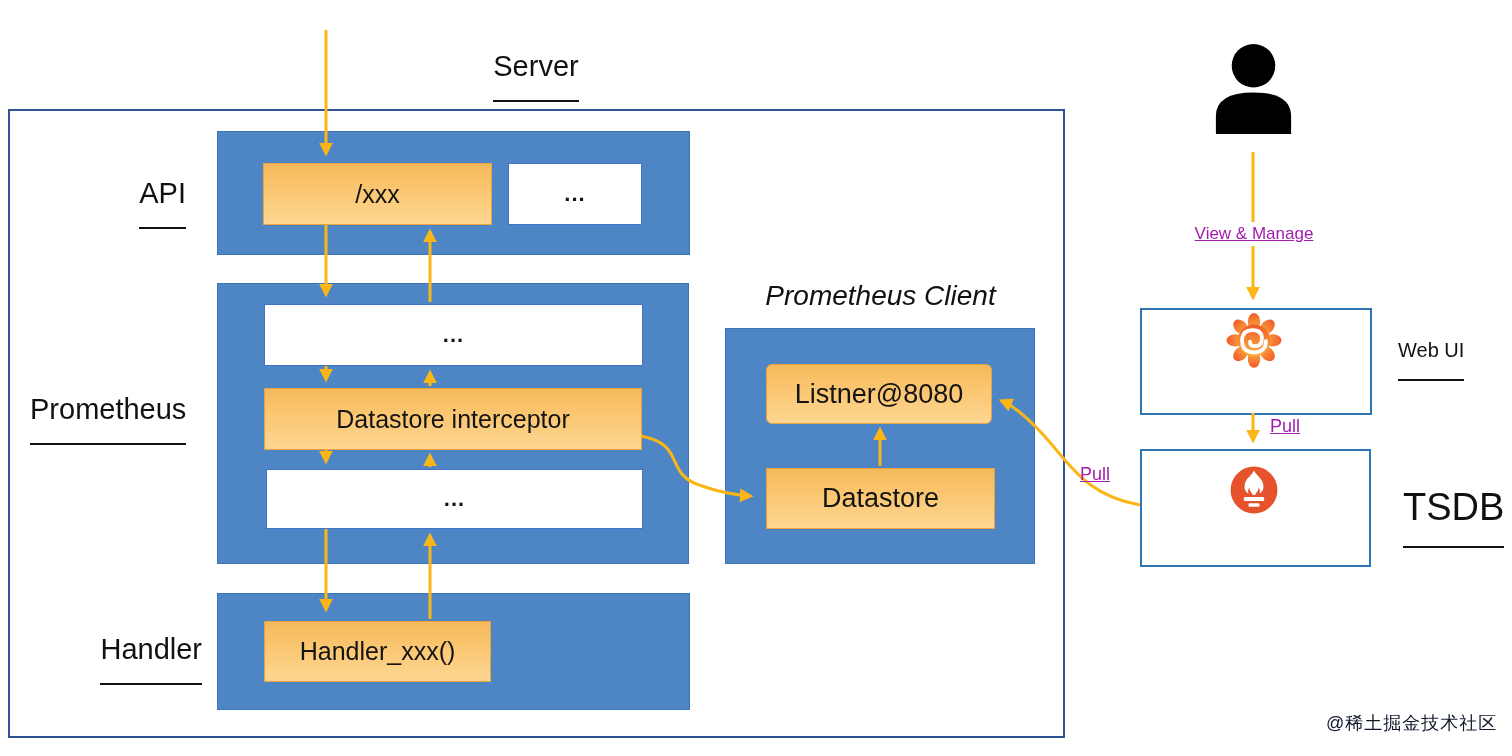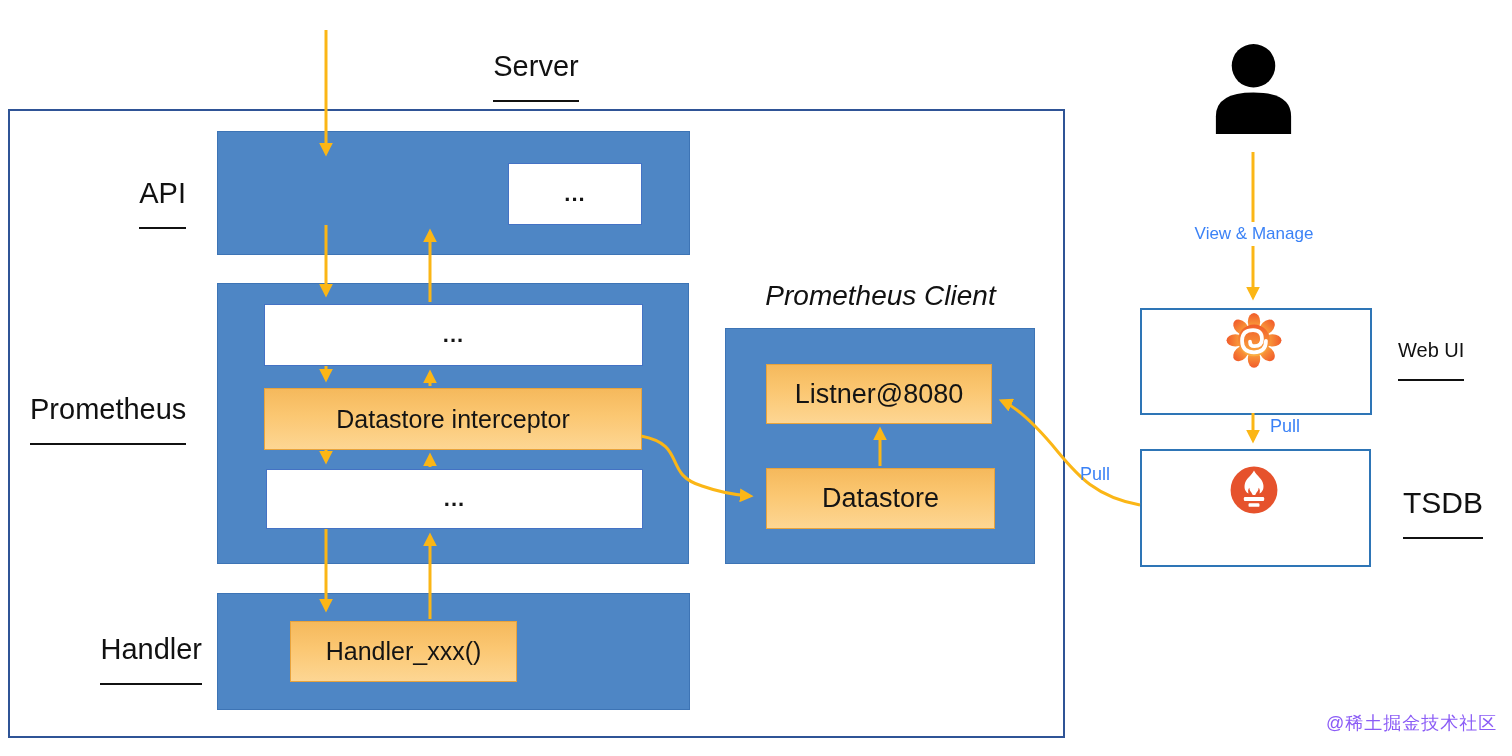--- a/index.html
+++ b/index.html
@@ -22,42 +22,45 @@
     display:flex;align-items:center;justify-content:center;
     font-size:22px;font-weight:bold;color:#141414;letter-spacing:1px;
   }
   .logo-card{background:#fff;border:2px solid #2E75B6;z-index:1;}
   .outer-box{border:2px solid #2F5496;background:transparent;z-index:0;}
   
   .cap{font-size:29px;color:#111;z-index:1;white-space:nowrap;}
   .cap span{border-bottom:2.5px solid #111;padding-bottom:18px;}
   .cap-r{text-align:right;}
   .cap-c{text-align:center;}
-  .small-lbl{font-size:17px;color:#3b82f6;z-index:3;white-space:nowrap;}
-  .wm{font-size:18px;color:#8b5cf6;z-index:4;letter-spacing:1px;}
+  .small-lbl{font-size:17px;color:#a21caf;z-index:3;white-space:nowrap;text-decoration:underline;}
+  .wm{font-size:18px;color:#0f172a;z-index:4;letter-spacing:1px;}
   .arrows{position:absolute;left:0;top:0;z-index:2;pointer-events:none;}
   .gtext{font-size:21px;color:#54565A;text-align:center;letter-spacing:.5px;}
   .ptext{font-size:26px;color:#DD4E2E;text-align:center;}
   .icon-wrap{z-index:1;}
 </style>
 </head>
 <body>
 
 <div id="stage">
 
   <div class="abs outer-box" style="left:8px;top:109px;width:1053px;height:625px;"></div>
 
   <div class="abs cap cap-c" style="left:436px;top:50px;width:200px;">
     <span>Server</span>
   </div>
 
   <div class="abs cap cap-r" style="left:30px;top:177px;width:156px;text-align:right;">
     <span>API</span>
   </div>
   <div class="abs blue-panel" style="left:217px;top:131px;width:471px;height:122px;"></div>
+  <div class="abs orange-box" style="left:263px;top:163px;width:227px;height:60px;">
+    <span>/xxx</span>
+  </div>
   <div class="abs white-box" style="left:508px;top:163px;width:132px;height:60px;">
     <span>...</span>
   </div>
 
   <div class="abs cap cap-r" style="left:30px;top:393px;width:156px;">
     <span>Prometheus</span>
   </div>
   <div class="abs blue-panel" style="left:217px;top:283px;width:470px;height:279px;"></div>
   <div class="abs white-box" style="left:264px;top:304px;width:377px;height:60px;">
     <span>...</span>
@@ -66,29 +69,29 @@
     <span>Datastore interceptor</span>
   </div>
   <div class="abs white-box" style="left:266px;top:469px;width:375px;height:58px;">
     <span>...</span>
   </div>
 
   <div class="abs cap cap-r" style="left:46px;top:633px;width:156px;">
     <span>Handler</span>
   </div>
   <div class="abs blue-panel" style="left:217px;top:593px;width:471px;height:115px;"></div>
-  <div class="abs orange-box" style="left:264px;top:621px;width:225px;height:59px;margin-left:26px;">
+  <div class="abs orange-box" style="left:264px;top:621px;width:225px;height:59px;">
     <span>Handler_xxx()</span>
   </div>
 
   <div class="abs cap cap-c" style="left:725px;top:280px;width:311px;font-size:28px;font-style:italic;">
     <span>Prometheus Client</span>
   </div>
   <div class="abs blue-panel" style="left:725px;top:328px;width:308px;height:234px;"></div>
-  <div class="abs orange-box" style="left:766px;top:364px;width:224px;height:58px;font-size:27px;">
+  <div class="abs orange-box" style="left:766px;top:364px;width:224px;height:58px;font-size:27px;border-radius:6px;">
     <span>Listner@8080</span>
   </div>
   <div class="abs orange-box" style="left:766px;top:468px;width:227px;height:59px;font-size:27px;">
     <span>Datastore</span>
   </div>
 
   <div class="abs icon-wrap" style="left:1206px;top:43px;">
     <svg width="95" height="95" viewBox="0 0 96 96">
       <circle cx="48" cy="23" r="22" fill="#000"></circle>
       <path d="M10 92 L10 74 Q10 50 48 50 Q86 50 86 74 L86 92 Z" fill="#000"></path>
@@ -138,21 +141,21 @@
     <svg width="50" height="50" viewBox="0 0 64 64">
       <circle cx="32" cy="32" r="30" fill="#E6522C"></circle>
       <path d="M32 7 C35.5 14 43 17.5 44 25.5 C44.8 31.5 42 35 39 36.5 C40 33.5 39.6 30.5 37.8 29 C38.1 33.5 34.2 35.2 33.7 38.5 L30.3 38.5 C29.8 35.2 25.9 33.5 26.2 29 C24.4 30.5 24 33.5 25 36.5 C22 35 19.2 31.5 20 25.5 C21.1 17.5 28.4 14.2 32 7 Z" fill="#fff"></path>
       <rect x="19" y="41" width="26" height="5" rx="1.5" fill="#fff"></rect>
       <rect x="25" y="49" width="14" height="4.5" rx="1.5" fill="#fff"></rect>
     </svg>
   </div>
   <div class="abs ptext" style="left:1140px;top:514px;width:227px;">
     <span>Prometheus</span>
   </div>
-  <div class="abs cap" style="left:1403px;top:486px;font-size:30px;">
+  <div class="abs cap" style="left:1403px;top:486px;font-size:38px;">
     <span>TSDB</span>
   </div>
 
   <div class="abs small-lbl" style="left:1080px;top:464px;font-size:18px;">
     <span>Pull</span>
   </div>
 
   <div class="abs wm" style="left:1326px;top:711px;">
     <span>@稀土掘金技术社区</span>
   </div>

